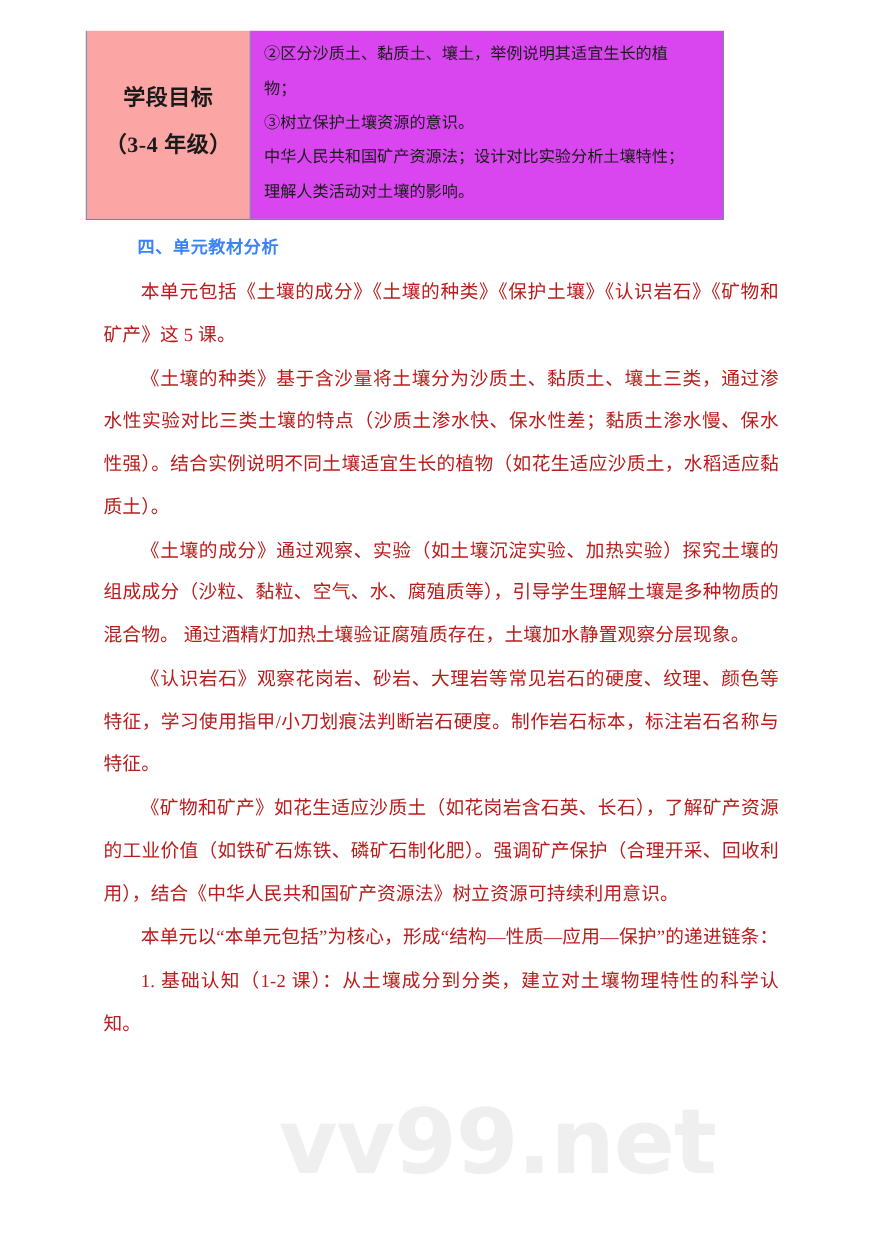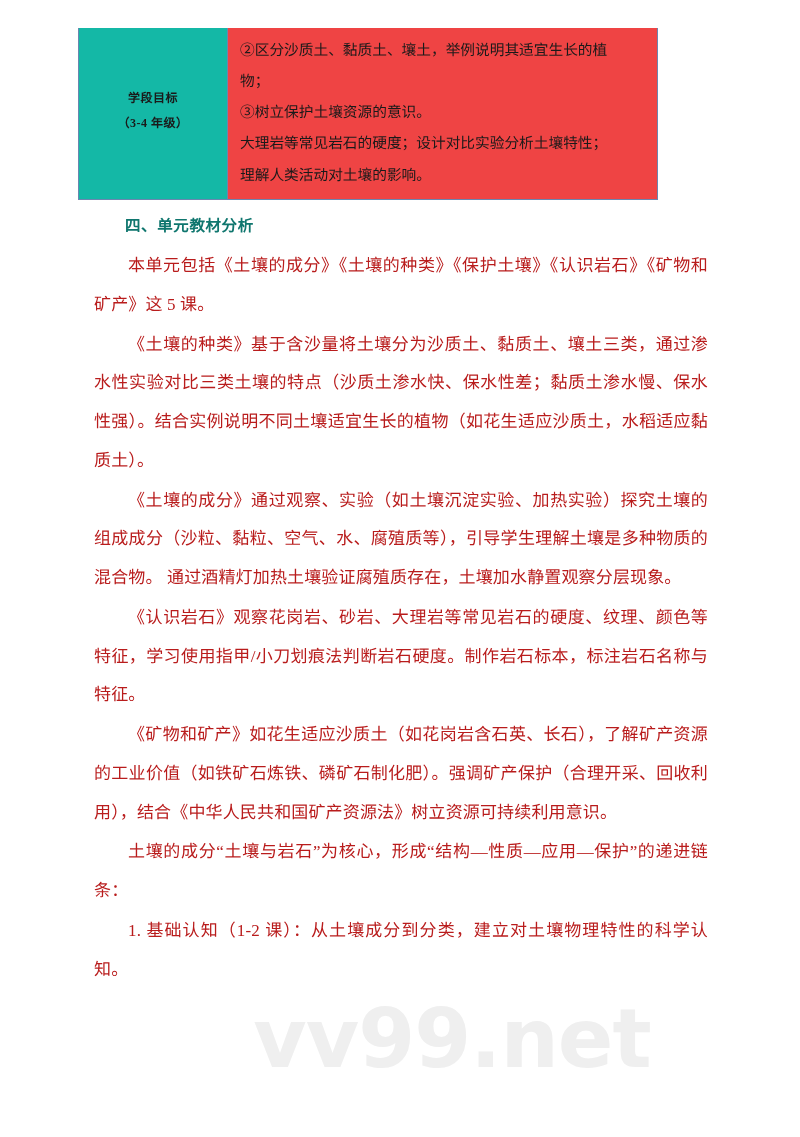--- a/index.html
+++ b/index.html
@@ -55,31 +55,31 @@
     table-layout: fixed;
   }
   .goal-table td {
     border: 1px solid #6b86b0;
     border-top: none;
     padding: 0;
     vertical-align: middle;
   }
   .goal-table td.label-cell {
     width: 140px;
-    background: #14b8a6;
+    background: #fca5a5;
     text-align: center;
     padding: 6px 4px 10px 4px;
     font-weight: 700;
-    font-size: 12px;
+    font-size: 20px;
     line-height: 2.15;
     color: #1a1a1a;
     letter-spacing: 0.5px;
   }
   .goal-table td.body-cell {
-    background: #ef4444;
+    background: #d946ef;
     padding: 7px 10px 8px 12px;
     font-size: 14.7px;
     line-height: 2.12;
     color: #1a1a1a;
     text-align: justify;
     text-justify: inter-ideograph;
   }
   .goal-table td.body-cell .tline {
     display: block;
     white-space: nowrap;
@@ -95,21 +95,21 @@
   }
 
   h2.section-title {
     margin: 0 0 6px 0;
     padding: 0;
     font-size: 15.5px;
     font-weight: 700;
     line-height: 2.0;
     letter-spacing: 0.6px;
     text-indent: 2em;
-    color: #0f766e;
+    color: #3b82f6;
   }
 
   p.para {
     margin: 0;
     padding: 0;
     font-size: 17px;
     line-height: 2.28;
     text-indent: 2em;
     text-align: justify;
     text-justify: inter-ideograph;
@@ -134,21 +134,21 @@
     <tbody>
         <tr>
       <td class="label-cell">
         <span class="lbl-line">学段目标</span>
         <span class="lbl-line">（3-4 年级）</span>
       </td>
       <td class="body-cell">
         <span class="tline">②区分沙质土、黏质土、壤土，举例说明其适宜生长的植</span>
         <span class="tline">物；</span>
         <span class="tline">③树立保护土壤资源的意识。</span>
-        <span class="tline">大理岩等常见岩石的硬度；设计对比实验分析土壤特性；</span>
+        <span class="tline">中华人民共和国矿产资源法；设计对比实验分析土壤特性；</span>
         <span class="tline">理解人类活动对土壤的影响。</span>
       </td>
     </tr>
   </tbody>
     </table>
 
   <div class="doc-body">
 
     <h2 class="section-title">四、单元教材分析</h2>
 
@@ -156,21 +156,21 @@
 
     <p class="para">《土壤的种类》基于含沙量将土壤分为沙质土、黏质土、壤土三类，通过渗水性实验对比三类土壤的特点（沙质土渗水快、保水性差；黏质土渗水慢、保水性强）。结合实例说明不同土壤适宜生长的植物（如花生适应沙质土，水稻适应黏质土）。</p>
 
     <p class="para">《土壤的成分》通过观察、实验（如土壤沉淀实验、加热实验）探究土壤的组成成分（沙粒、黏粒、空气、水、腐殖质等），引导学生理解土壤是多种物质的混合物。 通过酒精灯加热土壤验证腐殖质存在，土壤加水静置观察分层现象。</p>
 
 
     <p class="para">《认识岩石》观察花岗岩、砂岩、大理岩等常见岩石的硬度、纹理、颜色等特征，学习使用指甲/小刀划痕法判断岩石硬度。制作岩石标本，标注岩石名称与特征。</p>
 
     <p class="para">《矿物和矿产》如花生适应沙质土（如花岗岩含石英、长石），了解矿产资源的工业价值（如铁矿石炼铁、磷矿石制化肥）。强调矿产保护（合理开采、回收利用），结合《中华人民共和国矿产资源法》树立资源可持续利用意识。</p>
 
-    <p class="para lead">土壤的成分“土壤与岩石”为核心，形成“结构—性质—应用—保护”的递进链条：</p>
+    <p class="para lead">本单元以“本单元包括”为核心，形成“结构—性质—应用—保护”的递进链条：</p>
 
     <p class="para list-item">1. 基础认知（1-2 课）：从土壤成分到分类，建立对土壤物理特性的科学认知。</p>
 
 
 
   </div>
 
   <div class="watermark">vv99.net</div>
 
 </div>

